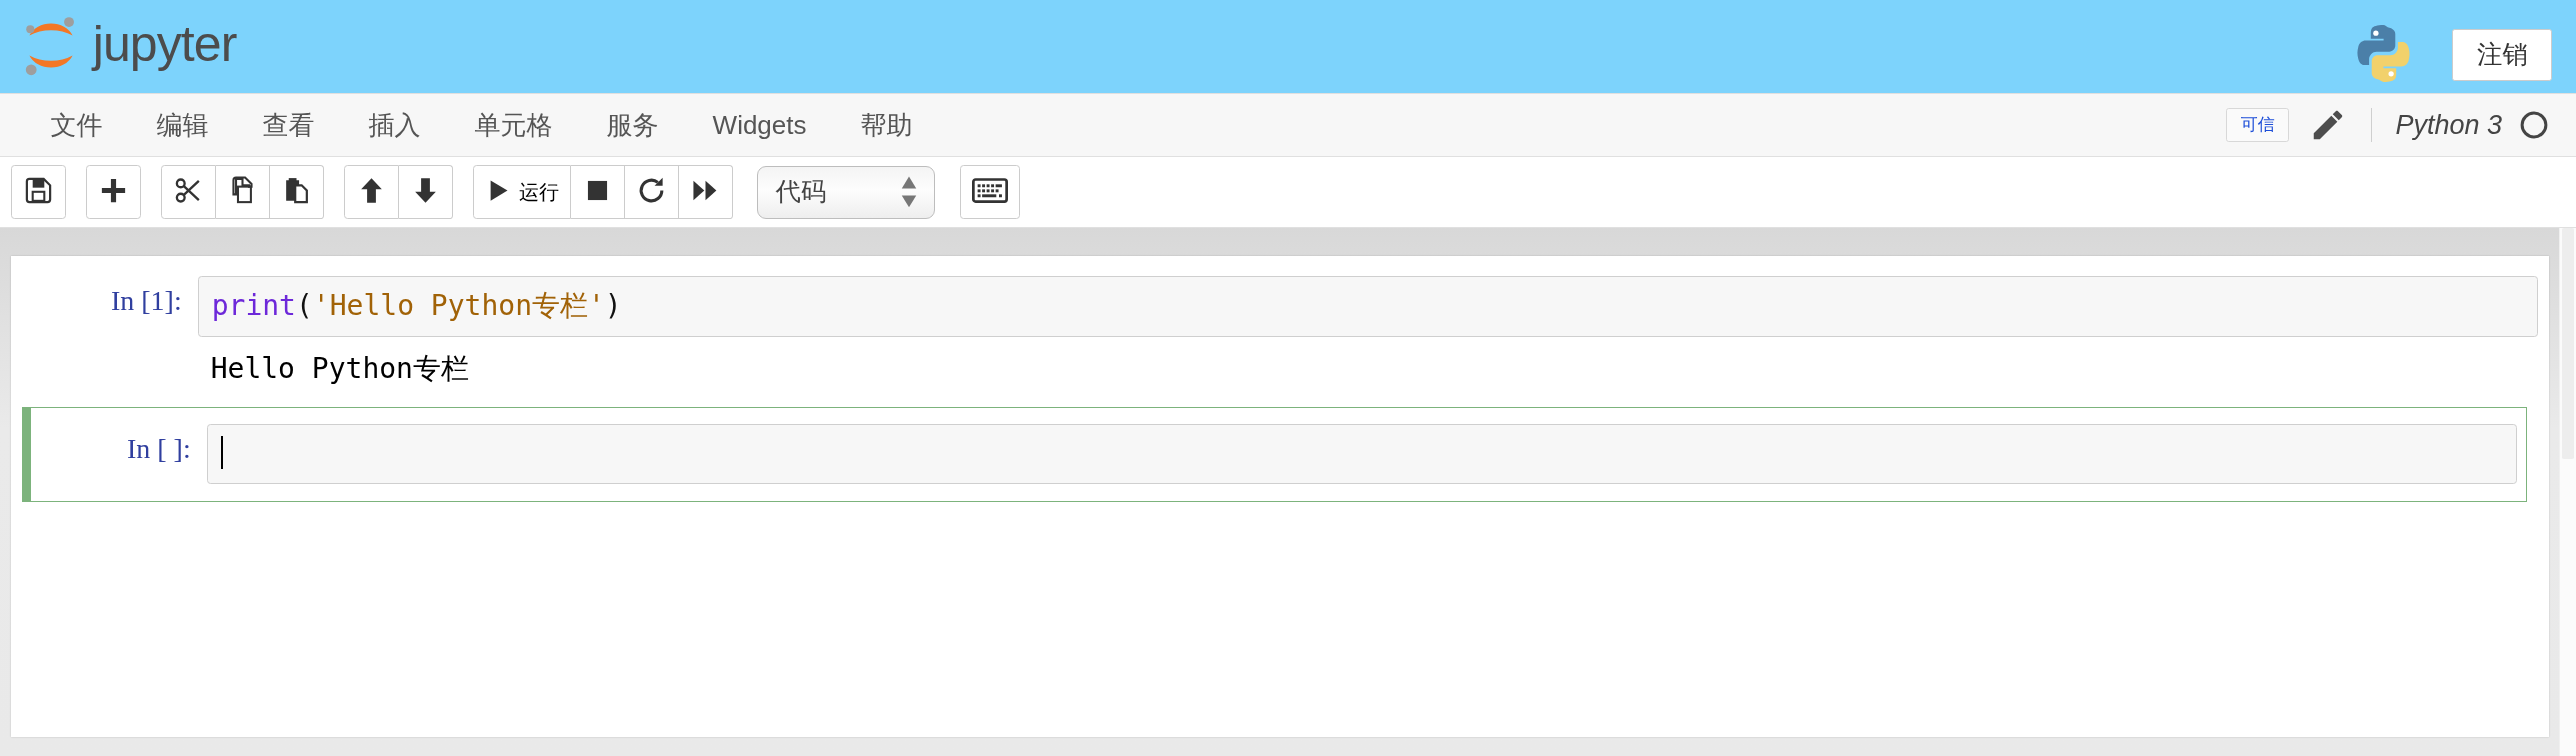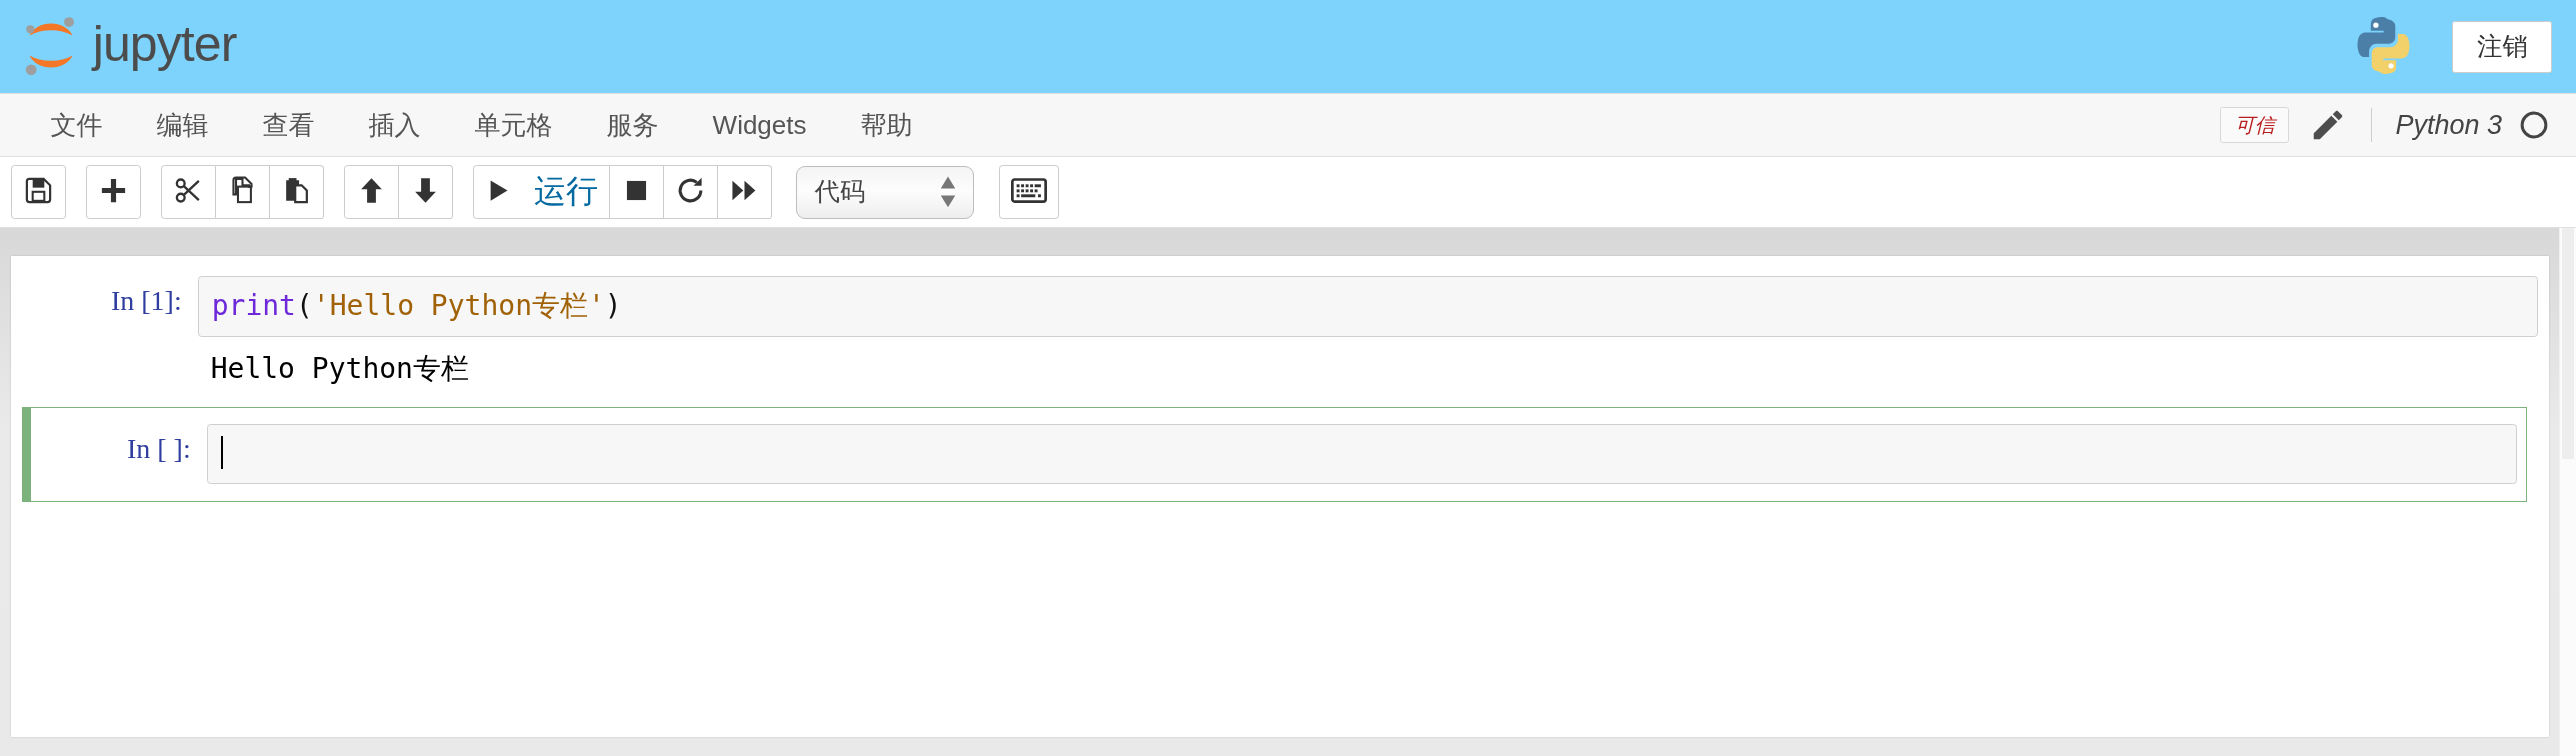--- a/index.html
+++ b/index.html
@@ -37,21 +37,21 @@
     font-size: 50px;
     color: #4c4c4c;
     letter-spacing: -0.9px;
     line-height: 1;
     font-weight: 400;
     padding-bottom: 5.4px;
   }
   #header-right {
     position: absolute;
     right: 23.6px;
-    top: 0;
+    top: 8px;
     height: 94px;
     display: flex;
     align-items: center;
     gap: 36px;
   }
   #logout-button {
     border: 0.9px solid #cccccc;
     border-radius: 2.7px;
     background: #ffffff;
     color: #333333;
@@ -94,26 +94,25 @@
     top: 0;
     height: 62px;
     display: flex;
     align-items: center;
     gap: 0px;
   }
   #trust-badge {
     border: 0.9px solid #d8d8d8;
     border-radius: 2.7px;
     background: #fafafa;
-    color: #b91c1c;
-    font-size: 20px;
+    color: #1d4ed8;
+    font-size: 17px;
     padding: 5.4px 13.6px;
     line-height: 1.2;
     cursor: pointer;
-    font-style: italic;
   }
   #edit-mode-icon {
     padding: 0 20px;
     display: flex;
     align-items: center;
     cursor: pointer;
   }
   .menubar-sep {
     width: 0.9px;
     height: 34px;
@@ -159,23 +158,23 @@
     align-items: center;
     justify-content: center;
     cursor: pointer;
     padding: 0 11px;
   }
   .btn-group .tb-btn + .tb-btn { border-left: none; }
   .btn-group .tb-btn:first-child { border-radius: 3.6px 0 0 3.6px; }
   .btn-group .tb-btn:last-child { border-radius: 0 3.6px 3.6px 0; }
   .btn-group .tb-btn:only-child { border-radius: 3.6px; }
   .run-label {
-    font-size: 32px;
-    color: #0369a1;
-    margin-left: 22px;
+    font-size: 20px;
+    color: #000000;
+    margin-left: 7px;
     white-space: nowrap;
   }
   #celltype-select {
     height: 53px;
     width: 178px;
     margin-left: 3.6px;
     margin-right: 25.4px;
     border: 0.9px solid #bdbdbd;
     border-radius: 9px;
     background: linear-gradient(#f4f4f4, #fdfdfd 45%, #eeeeee);

